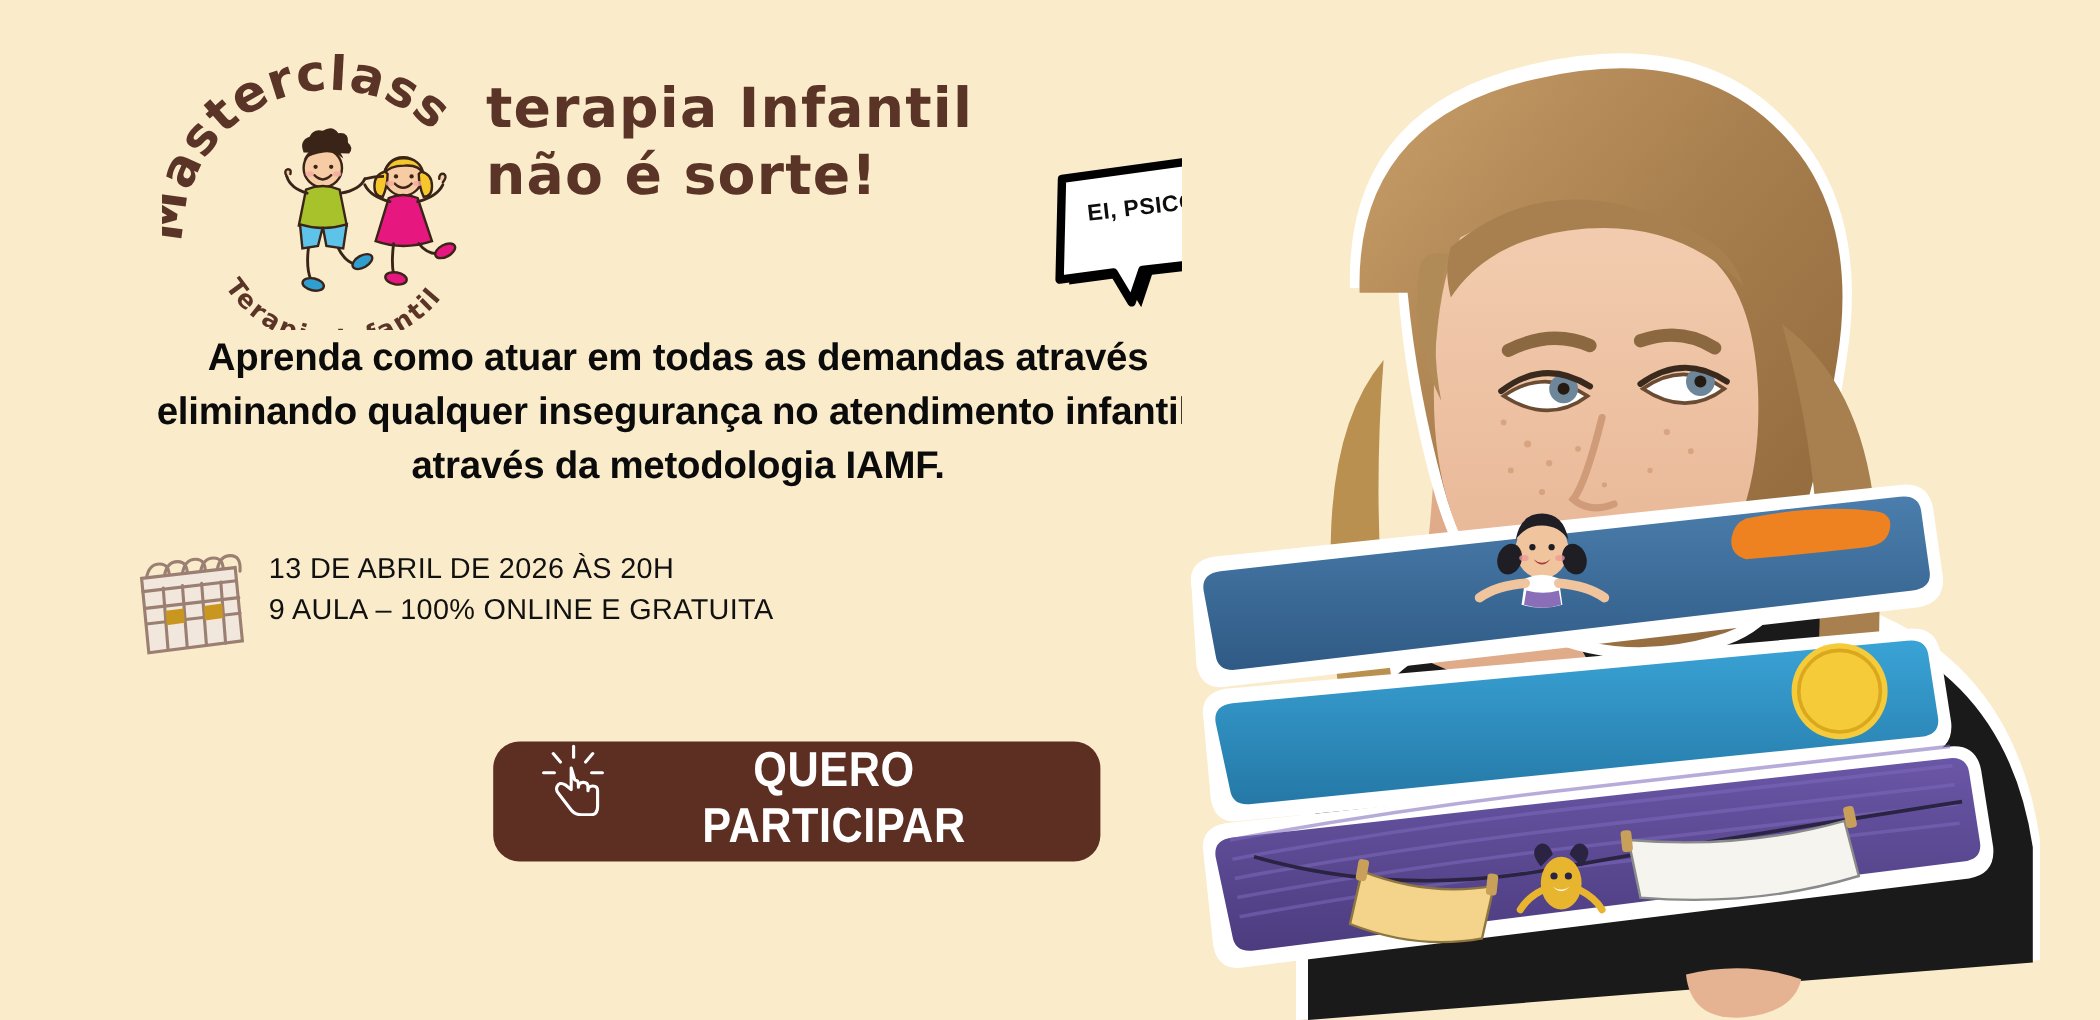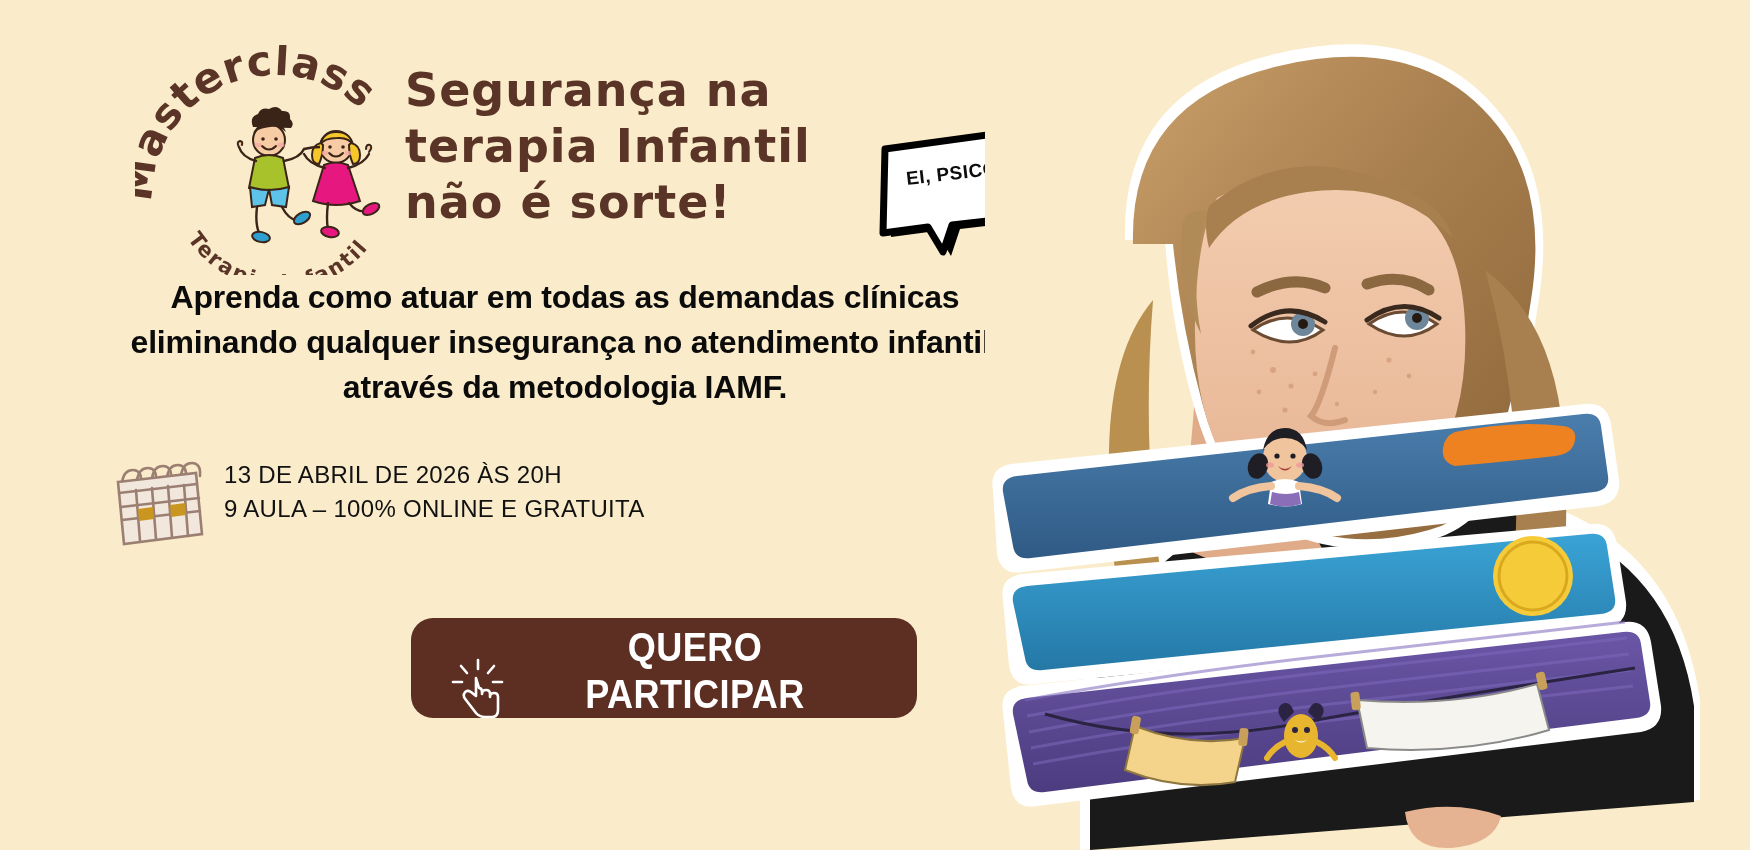--- a/index.html
+++ b/index.html
@@ -58,21 +58,21 @@
     color:#111;font-family:"Liberation Sans", sans-serif;
     font-size:24px;line-height:34px;letter-spacing:.3px;padding-top:6px;
   }
   #datetext .dl{display:block;white-space:nowrap;}
   #datetext b{font-weight:700;}
 
   
   #cta{
     position:absolute;left:411px;top:618px;width:506px;height:100px;
     background:#5d2f23;border-radius:22px;border:none;
-    display:flex;align-items:flex-end;cursor:pointer;padding:0;
+    display:flex;align-items:flex-start;cursor:pointer;padding:0;
   }
   #cta-icon{width:58px;height:62px;margin-left:38px;flex:0 0 auto;}
   #cta-icon svg{width:100%;height:100%;display:block;}
   #cta-label{
     flex:1;text-align:center;color:#fff;
     font-family:"Liberation Sans", sans-serif;
     font-weight:700;font-size:41px;letter-spacing:.5px;
     transform:scaleX(.88);margin-right:34px;
   }
 
@@ -143,37 +143,36 @@
         <path d="M214,158 q8,10 18,8" stroke-width="2.4"></path>
         <ellipse cx="195" cy="187" rx="9" ry="5" fill="#e6187f" stroke="#3a2418" stroke-width="2" transform="rotate(10 195 187)"></ellipse>
         <ellipse cx="236" cy="164" rx="9" ry="5" fill="#e6187f" stroke="#3a2418" stroke-width="2" transform="rotate(-28 236 164)"></ellipse>
       </g>
 
       <path d="M169,104 q8,-2 16,-2" stroke="#3a2418" stroke-width="2.4" fill="none"></path>
     </svg>
   </div>
 
   <div id="headline">
-    <span class="hl">Segurança na</span>
     <span class="hl">terapia Infantil</span>
     <span class="hl">não é sorte!</span>
   </div>
 
   <div id="bubble-wrap">
     <svg viewBox="0 0 250 160" xmlns="http://www.w3.org/2000/svg">
 
       <path d="M28,48 L232,20 L243,107 L95,124 L86,151 L71,126 L26,132 Z" fill="#000000"></path>
 
       <path d="M20,44 L224,16 L235,103 L87,120 L78,147 L63,122 L18,128 Z" fill="#ffffff" stroke="#000000" stroke-width="7" stroke-linejoin="round"></path>
     </svg>
   </div>
   <div id="bubble-text">EI, PSICO INFANTIL</div>
 
   <div id="subhead">
-    <span class="sl">Aprenda como atuar em todas as demandas clínicas</span>
+    <span class="sl">Aprenda como atuar em todas as demandas através</span>
     <span class="sl">eliminando qualquer  insegurança no atendimento infantil,</span>
     <span class="sl">através da metodologia IAMF.</span>
   </div>
 
   <div id="datewrap">
     <div id="cal-icon">
       <svg viewBox="0 0 96 90" xmlns="http://www.w3.org/2000/svg">
         <g stroke="#9b7f72" stroke-width="2.6" fill="none" stroke-linecap="round">
 
           <path d="M12,22 q2,-12 11,-12 q9,0 8,13"></path>

